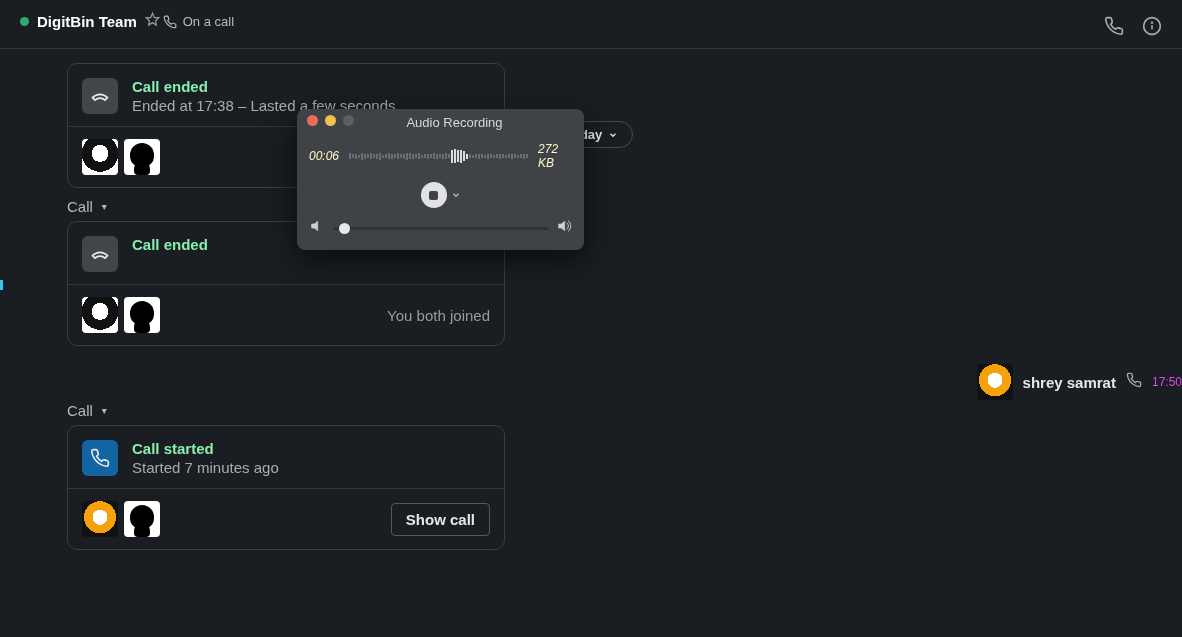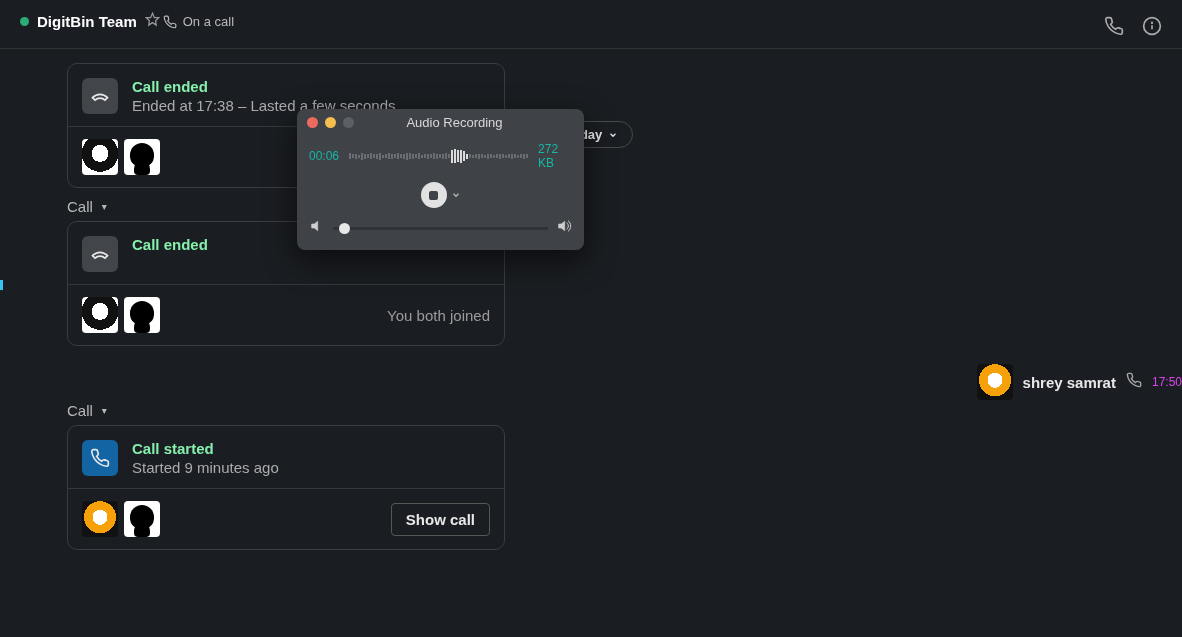--- a/index.html
+++ b/index.html
@@ -81,27 +81,27 @@
 
   .left-tick { position: absolute; left: 0; top: 280px; width: 3px; height: 10px; background: #36c5f0; }
 
   
   .audio-panel {
     position: absolute; left: 297px; top: 109px;
     width: 287px; background: #3f4247;
     border-radius: 8px; box-shadow: 0 10px 30px rgba(0,0,0,0.6);
     padding-bottom: 10px;
   }
-  .ap-title { display: flex; align-items: center; padding: 6px 10px; gap: 21px; }
+  .ap-title { display: flex; align-items: flex-start; padding: 6px 10px; gap: 21px; }
   .traffic { display: flex; gap: 7px; }
   .tdot { width: 11px; height: 11px; border-radius: 50%; }
   .tdot.r { background: #ec6a5e; } .tdot.y { background: #f5bf4f; } .tdot.g { background: #5c5f63; }
   .ap-title-text { flex: 1; text-align: center; color: #d7d7d7; font-size: 13px; margin-left: -40px; }
   .ap-row { display: flex; align-items: center; justify-content: space-between; padding: 6px 12px; gap: 10px; }
-  .timecode, .filesize { font-size: 12px; color: #14b8a6; }
+  .timecode, .filesize { font-size: 12px; color: #fef9c3; font-style: italic; }
   .waveform { flex: 1; height: 16px; display: flex; align-items: center; gap: 1px; }
   .waveform i { display: block; width: 2px; background: #6a6d71; }
   .waveform i.hot { background: #dcdcdc; }
   .ap-center { display: flex; justify-content: center; align-items: center; padding: 6px 0; gap: 4px; }
   .stop-btn { width: 26px; height: 26px; border-radius: 50%; background: #e2e2e2; display: flex; align-items: center; justify-content: center; }
   .stop-btn .sq { width: 9px; height: 9px; background: #3f4247; border-radius: 2px; }
   .ap-center .chev svg { width: 10px; height: 10px; stroke: #b8b8b8; fill: none; }
   .vol-row { display: flex; align-items: center; gap: 8px; padding: 4px 12px 2px; }
   .vol-row svg { width: 16px; height: 16px; stroke: #cfcfcf; fill: #cfcfcf; }
   .vol-track { flex: 1; height: 3px; background: #2f3237; border-radius: 2px; position: relative; }
@@ -219,21 +219,21 @@
 
   <div class="call-card">
     <div class="call-top">
       <div class="ico-box blue">
         <svg viewBox="0 0 24 24" stroke-width="2">
             <path d="M22 16.9v3a2 2 0 0 1-2.2 2 19.8 19.8 0 0 1-8.6-3.1 19.5 19.5 0 0 1-6-6A19.8 19.8 0 0 1 2.1 4.2 2 2 0 0 1 4.1 2h3a2 2 0 0 1 2 1.7c.12.96.35 1.9.7 2.8a2 2 0 0 1-.45 2.1L8 10a16 16 0 0 0 6 6l1.3-1.3a2 2 0 0 1 2.1-.45c.9.35 1.85.58 2.8.7A2 2 0 0 1 22 16.9z"></path>
           </svg>
       </div>
       <div>
         <div class="call-title">Call started</div>
-        <div class="call-sub">Started 9 minutes ago</div>
+        <div class="call-sub">Started 7 minutes ago</div>
       </div>
     </div>
     <div class="call-bottom">
       <div class="avatars">
         <div class="avatar lion"></div>
         <div class="avatar ghost"></div>
       </div>
       <button class="show-btn">Show call</button>
     </div>
   </div>

